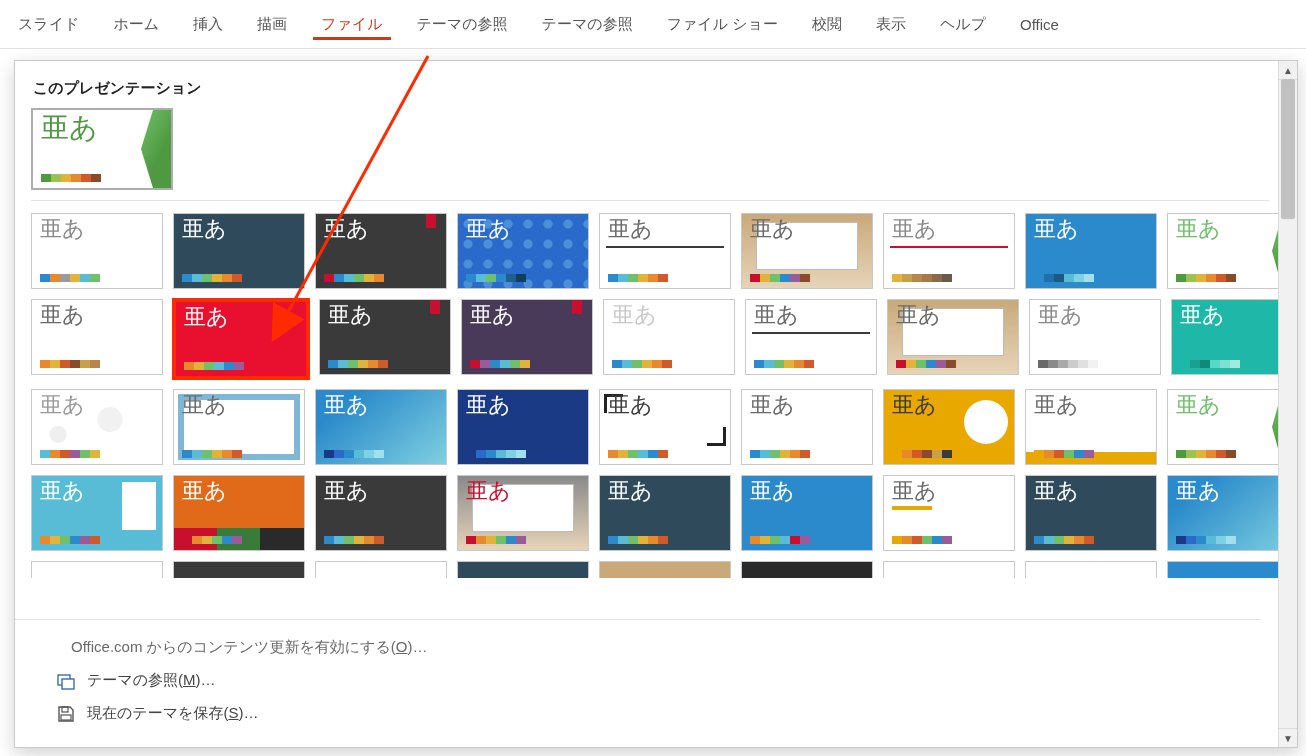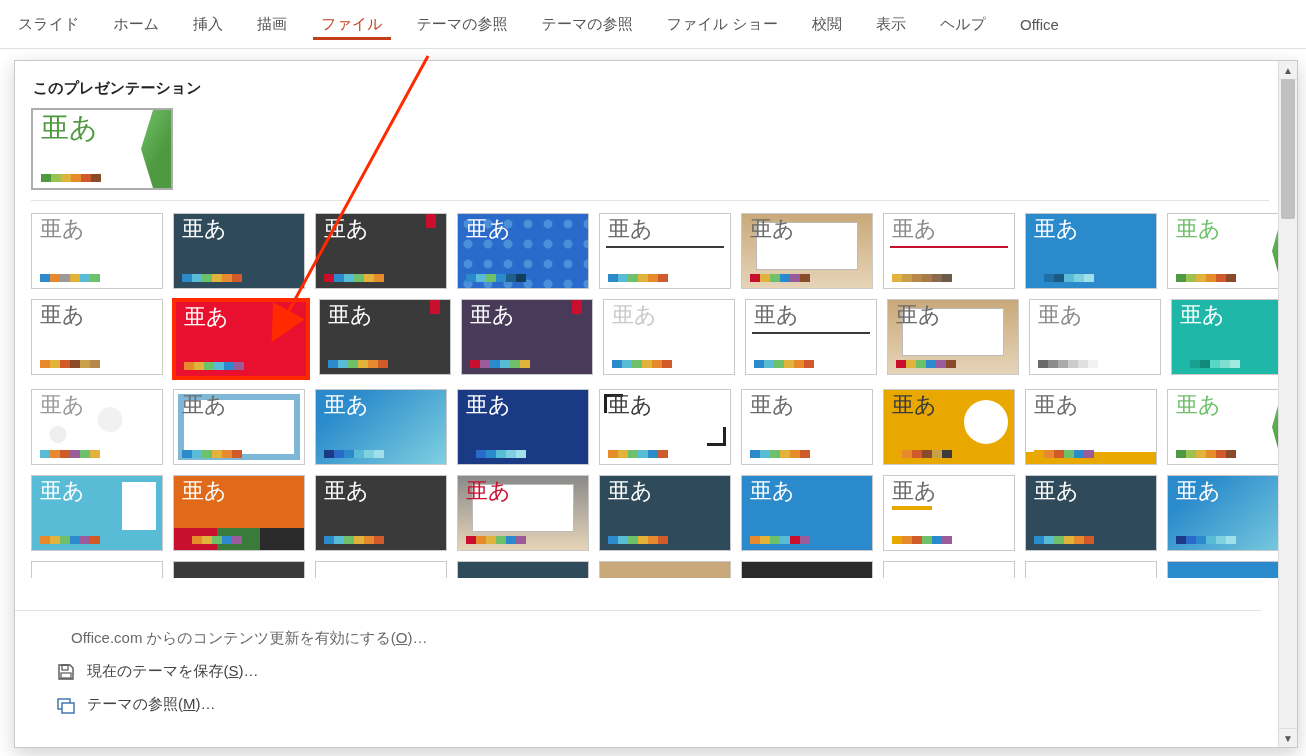--- a/index.html
+++ b/index.html
@@ -134,21 +134,21 @@
     position:relative;
     background:#fff;
     flex:0 0 130px;
   }
   
   .footer {
     position:absolute;
     left:0; right:18px; bottom:0;
     border-top:1px solid #e3e3e3;
     background:#fff;
-    padding: 8px 10px 19px 36px;
+    padding: 8px 10px 10px 36px;
     font-size:15px;
     color:#555;
   }
   .footer .linky {
     color:#6a6a6a;
     margin: 10px 6px 14px 20px;
   }
   .footer .item {
     display:flex; align-items:center; gap:12px;
     margin: 14px 6px;
@@ -650,35 +650,35 @@
         <div class="slice" style="background: rgb(42, 138, 203);"></div>
       </div>
 
     <div class="footer">
       <div class="linky">
         <span>Office.com からのコンテンツ更新を有効にする(</span><span class="ul">O</span><span>)…</span>
       </div>
       <div class="item">
         <span class="ic">
           <svg width="18" height="18" viewBox="0 0 18 18">
+              <rect x="1" y="3" width="12" height="10" fill="none" stroke="#3a6ea8" stroke-width="1.4"></rect>
+              <rect x="5" y="7" width="12" height="10" fill="#fff" stroke="#3a6ea8" stroke-width="1.4"></rect>
+            </svg>
+        </span>
+        <span><span>テーマの参照(</span><span class="ul">M</span><span>)…</span></span>
+      </div>
+      <div class="item">
+        <span class="ic">
+          <svg width="18" height="18" viewBox="0 0 18 18">
               <path d="M2 2h11l3 3v11H2z" fill="none" stroke="#555" stroke-width="1.4"></path>
               <rect x="5" y="2" width="6" height="5" fill="none" stroke="#555" stroke-width="1.2"></rect>
               <rect x="4" y="10" width="10" height="5" fill="none" stroke="#555" stroke-width="1.2"></rect>
             </svg>
         </span>
         <span><span>現在のテーマを保存(</span><span class="ul">S</span><span>)…</span></span>
-      </div>
-      <div class="item">
-        <span class="ic">
-          <svg width="18" height="18" viewBox="0 0 18 18">
-              <rect x="1" y="3" width="12" height="10" fill="none" stroke="#3a6ea8" stroke-width="1.4"></rect>
-              <rect x="5" y="7" width="12" height="10" fill="#fff" stroke="#3a6ea8" stroke-width="1.4"></rect>
-            </svg>
-        </span>
-        <span><span>テーマの参照(</span><span class="ul">M</span><span>)…</span></span>
       </div>
     </div>
 
   </div>
 
   <div class="scrollbar-track">
     <div class="scrollbar-btn">▲</div>
     <div class="scrollbar-thumb"></div>
     <div class="scrollbar-btn bottom">▼</div>
   </div>

